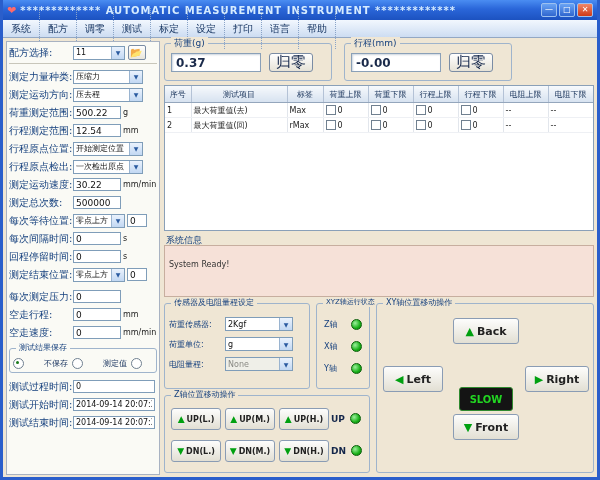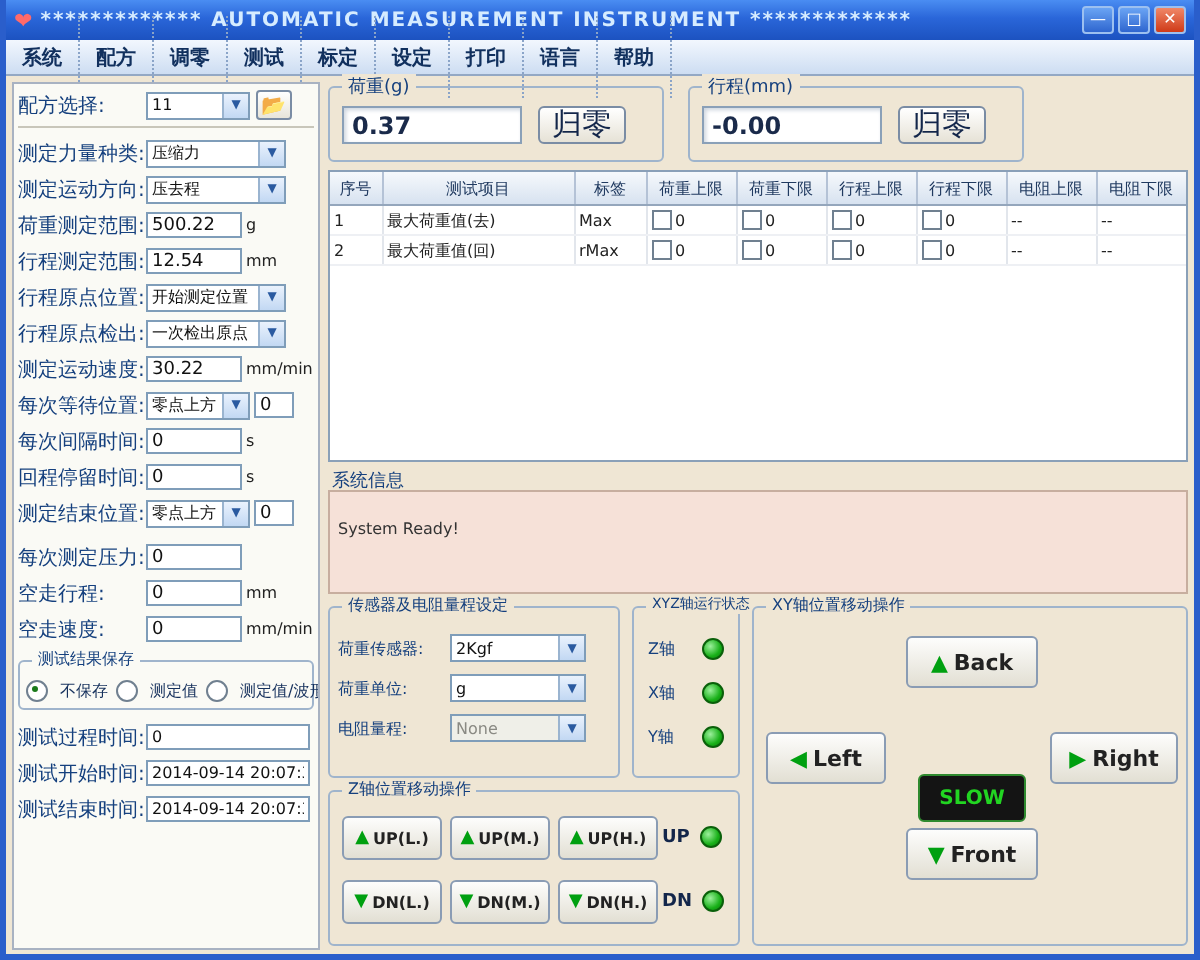--- a/index.html
+++ b/index.html
@@ -12,21 +12,21 @@
   .app-icon{color:#ff6a6a;font-size:11px;margin-right:4px;}
   .title-text{flex:1;color:#d6ecff;font-size:10px;font-weight:bold;letter-spacing:1px;
     white-space:nowrap;overflow:hidden;}
   .winbtn{width:16px;height:14px;margin-left:2px;border:1px solid #9cc0f0;border-radius:2px;
     background:linear-gradient(#6aa4f4,#2f66cf);color:#fff;font-size:8px;line-height:12px;
     text-align:center;box-sizing:border-box;}
   .winbtn.close{background:linear-gradient(#f08868,#cf3a18);}
   
   .menubar{height:17px;background:linear-gradient(#f2f7fe,#cdddf2);border-bottom:1px solid #93a8c4;
     display:flex;align-items:center;font-size:10px;color:#11305e;}
-  .menu-item{padding:12px 8px;border-right:1px dotted #8aa4c8;height:100%;display:flex;align-items:center;font-weight:bold;}
+  .menu-item{padding:12px 8px;border-right:1px dotted #8aa4c8;height:100%;display:flex;align-items:center;}
   .content{position:relative;height:440px;}
   
   .left-panel{position:absolute;left:3px;top:3px;width:154px;height:434px;background:#fafaf5;
     border:1px solid #a8b2c2;box-sizing:border-box;padding:3px 2px;overflow:hidden;}
   .frow{display:flex;align-items:center;height:15px;margin-bottom:3px;}
   .frow.gap{margin-top:7px;}
   .flabel{width:64px;font-size:10px;color:#15407e;flex-shrink:0;white-space:nowrap;overflow:hidden;}
   .tinput{height:13px;border:1px solid #7f9db9;font-size:9px;padding:0 2px;width:48px;background:#fff;
     color:#111;box-sizing:border-box;font-family:inherit;}
   .tinput.small{width:20px;margin-left:2px;}
@@ -50,21 +50,21 @@
   .gtitle{position:absolute;top:-7px;left:6px;background:#efe6d4;padding:0 3px;color:#15407e;
     font-size:8px;white-space:nowrap;}
   .lgroup{position:relative;border:1px solid #9fb4cc;border-radius:3px;box-sizing:border-box;
     margin:8px 0 6px 0;padding:9px 3px 3px 3px;}
   .lgroup .gtitle{background:#fafaf5;}
   .radio-row{display:flex;align-items:center;gap:4px;font-size:8px;color:#15305c;flex-wrap:nowrap;}
   .radio{width:9px;height:9px;border:1px solid #708090;border-radius:50%;background:#fff;
     display:inline-block;position:relative;flex-shrink:0;}
   .radio.checked::after{content:"";position:absolute;left:2px;top:2px;width:3px;height:3px;
     border-radius:50%;background:#1a7a1a;}
-  .ropt{display:flex;align-items:center;gap:6px;white-space:nowrap;}
+  .ropt{display:flex;align-items:center;gap:20px;white-space:nowrap;}
   
   .right-area{position:absolute;left:161px;top:3px;width:430px;height:434px;}
   .disp-content{display:flex;align-items:center;gap:8px;padding:9px 6px 0 6px;}
   .disp-box{width:90px;height:19px;background:#fff;border:1px solid #8aa0b8;font-size:12px;
     font-weight:bold;color:#1a2a4a;display:flex;align-items:center;padding-left:4px;
     box-sizing:border-box;box-shadow:inset 1px 1px 2px #ccd4de;}
   .xpbtn{background:linear-gradient(#ffffff,#e6e2d6);border:1px solid #7a8ca4;border-radius:3px;
     font-size:15px;color:#13264a;display:inline-flex;align-items:center;justify-content:center;
     box-sizing:border-box;}
   .zero-btn{width:44px;height:19px;}
@@ -184,20 +184,24 @@
           <span class="cbtn">▼</span>
         </span>
       </div>
 
       <div class="frow">
         <span class="flabel">测定运动速度:</span>
         <input class="tinput" value="30.22" style="">
         <span class="funit">mm/min</span>
       </div>
 
+      <div class="frow">
+        <span class="flabel">测定总次数:</span>
+        <input class="tinput" value="500000" style="">
+      </div>
 
       <div class="frow">
         <span class="flabel">每次等待位置:</span>
         <span class="combo narrow">
           <span class="val">零点上方</span>
           <span class="cbtn">▼</span>
         </span>
         <input class="tinput small" value="0" style="">
       </div>
 

